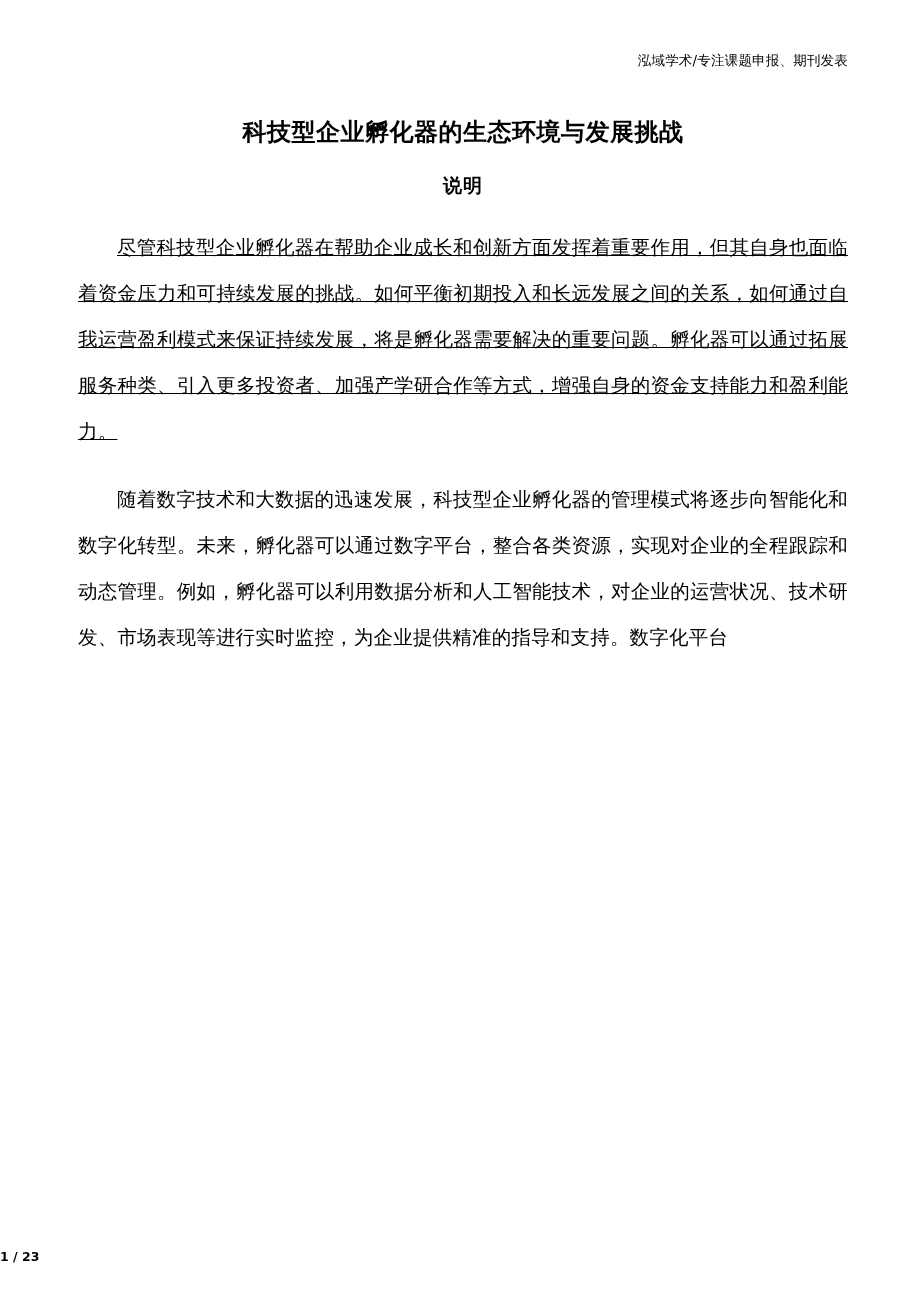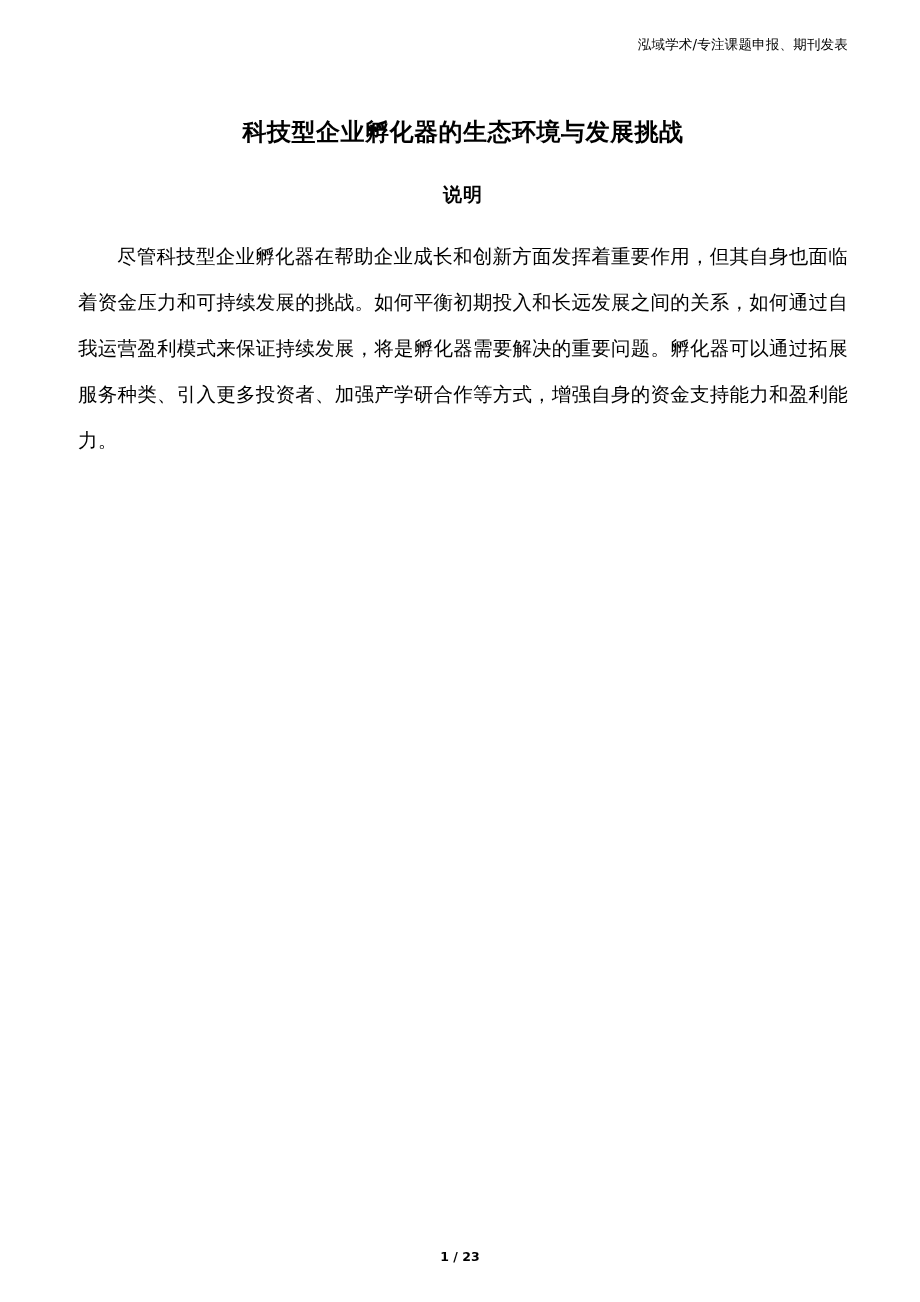--- a/index.html
+++ b/index.html
@@ -15,21 +15,21 @@
     position: relative;
     width: 920px;
     height: 1302px;
     margin: 0 auto;
     background: #ffffff;
     box-sizing: border-box;
     overflow: hidden;
   }
   .header {
     position: absolute;
-    top: 36px;
+    top: 52px;
     right: 72px;
     font-family: "DejaVu Sans", sans-serif;
     font-size: 13.5px;
     color: #000000;
     letter-spacing: 0.2px;
     white-space: nowrap;
   }
   .content {
     position: absolute;
     top: 110px;
@@ -43,60 +43,61 @@
     text-align: center;
     letter-spacing: 0.5px;
     margin: 0 0 0 0;
     padding-top: 6px;
   }
   .section-title {
     font-family: "DejaVu Sans", sans-serif;
     font-size: 19px;
     font-weight: bold;
     text-align: center;
-    margin-top: 34px;
+    margin-top: 25px;
     letter-spacing: 1px;
   }
   .para {
     font-family: "DejaVu Serif", serif;
     font-size: 19.5px;
     line-height: 46px;
     text-align: justify;
     text-justify: inter-ideograph;
     text-indent: 2em;
     margin-top: 22px;
     letter-spacing: 0.2px;
   }
   .para:first-of-type {
     margin-top: 26px;
+    text-decoration: underline;
   }
   .footer {
     position: absolute;
     bottom: 38px;
     left: 0;
     right: 0;
-    text-align: center;
     font-family: "DejaVu Sans", sans-serif;
     font-size: 12.5px;
     font-weight: bold;
     color: #000000;
   }
 </style>
 </head>
 <body>
 
 <div class="page">
 
   <div class="header">泓域学术/专注课题申报、期刊发表</div>
 
   <div class="content">
 
     <h1 class="doc-title">科技型企业孵化器的生态环境与发展挑战</h1>
 
     <h2 class="section-title">说明</h2>
 
     <p class="para">尽管科技型企业孵化器在帮助企业成长和创新方面发挥着重要作用，但其自身也面临着资金压力和可持续发展的挑战。如何平衡初期投入和长远发展之间的关系，如何通过自我运营盈利模式来保证持续发展，将是孵化器需要解决的重要问题。孵化器可以通过拓展服务种类、引入更多投资者、加强产学研合作等方式，增强自身的资金支持能力和盈利能力。</p>
+    <p class="para">随着数字技术和大数据的迅速发展，科技型企业孵化器的管理模式将逐步向智能化和数字化转型。未来，孵化器可以通过数字平台，整合各类资源，实现对企业的全程跟踪和动态管理。例如，孵化器可以利用数据分析和人工智能技术，对企业的运营状况、技术研发、市场表现等进行实时监控，为企业提供精准的指导和支持。数字化平台</p>
 
   </div>
 
   <div class="footer">1 / 23</div>
 
 </div>
 
 </body></html>

